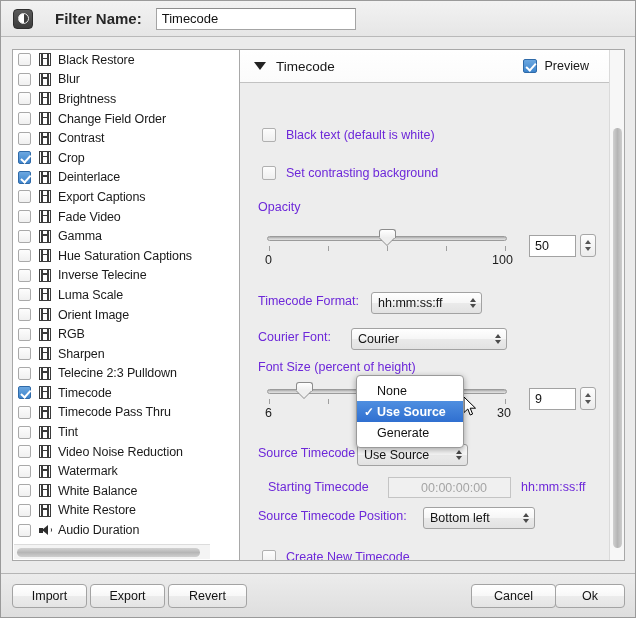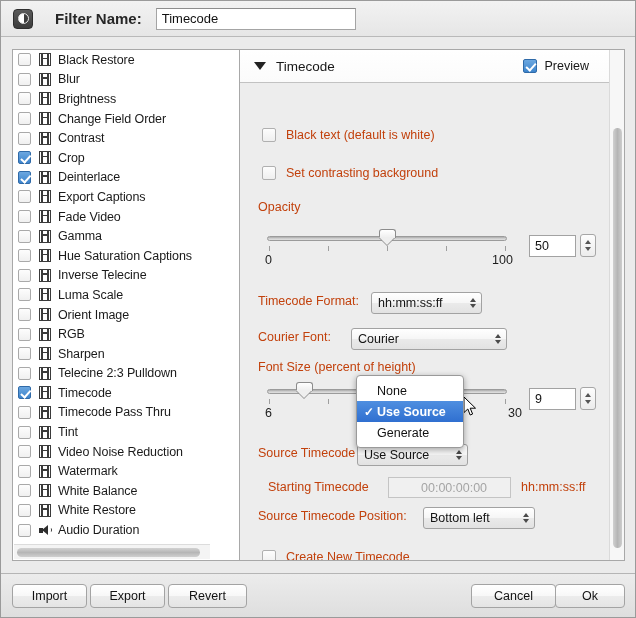--- a/index.html
+++ b/index.html
@@ -191,21 +191,21 @@
     display: flex; align-items: center;
   }
   #preview-label { margin-left: 8px; font-size: 12.5px; color: #171717; }
 
   #detail-body {
     position: absolute; left: 0; top: 33px; width: 369px; height: 477px;
     background: #ededed;
   }
 
   .row { position: absolute; display: flex; align-items: center; }
-  .lbl { font-size: 12.5px; color: #c2410c; white-space: nowrap; }
+  .lbl { font-size: 12.5px; color: #6d28d9; white-space: nowrap; }
   .cb2 {
     width: 14px; height: 14px; flex: 0 0 14px;
     border-radius: 2px;
     border: 1px solid #b0b0b0;
     background: linear-gradient(to bottom, #fdfdfd, #efefef);
     position: relative;
   }
   .cb2.checked {
     background: linear-gradient(to bottom, #6ba7e0, #3d84cc);
     border-color: #2f6aa8;
@@ -649,21 +649,21 @@
       <div class="tickmark" style="left:29px; top:316px;"></div>
       <div class="tickmark" style="left:88px; top:316px;"></div>
       <div class="tickmark" style="left:147px; top:316px;"></div>
       <div class="tickmark" style="left:206px; top:316px;"></div>
       <div class="tickmark" style="left:265px; top:316px;"></div>
       <div class="slider-thumb" style="left:56px; top:299px;">
         <div class="top"></div>
           <div class="tip"></div>
       </div>
       <span class="scale-lbl" style="left:25px; top:323px;">6</span>
-      <span class="scale-lbl" style="left:268px; top:323px;">30</span>
+      <span class="scale-lbl" style="left:257px; top:323px;">30</span>
       <div class="num-field" style="position:absolute; left:289px; top:305px; width:47px;">9</div>
       <div class="stepper" style="position:absolute; left:340px; top:304px;">
         <i class="up"></i>
           <i class="dn"></i>
       </div>
 
       <div class="row" style="left:18px; top:363px;">
         <span class="lbl">Source Timecode</span>
       </div>
       <div class="popup" style="position:absolute; left:117px; top:361px; width:111px;">

